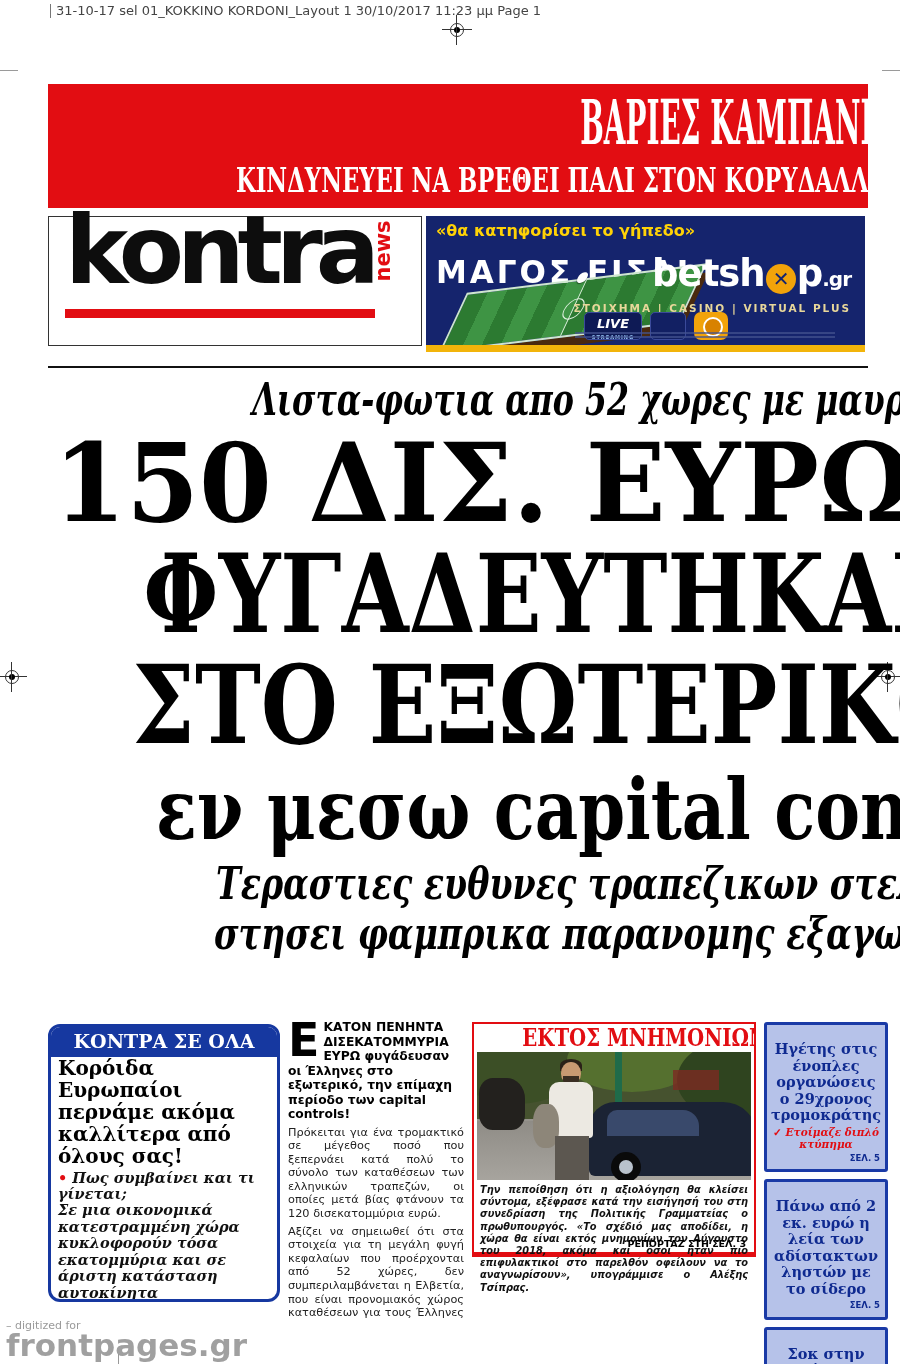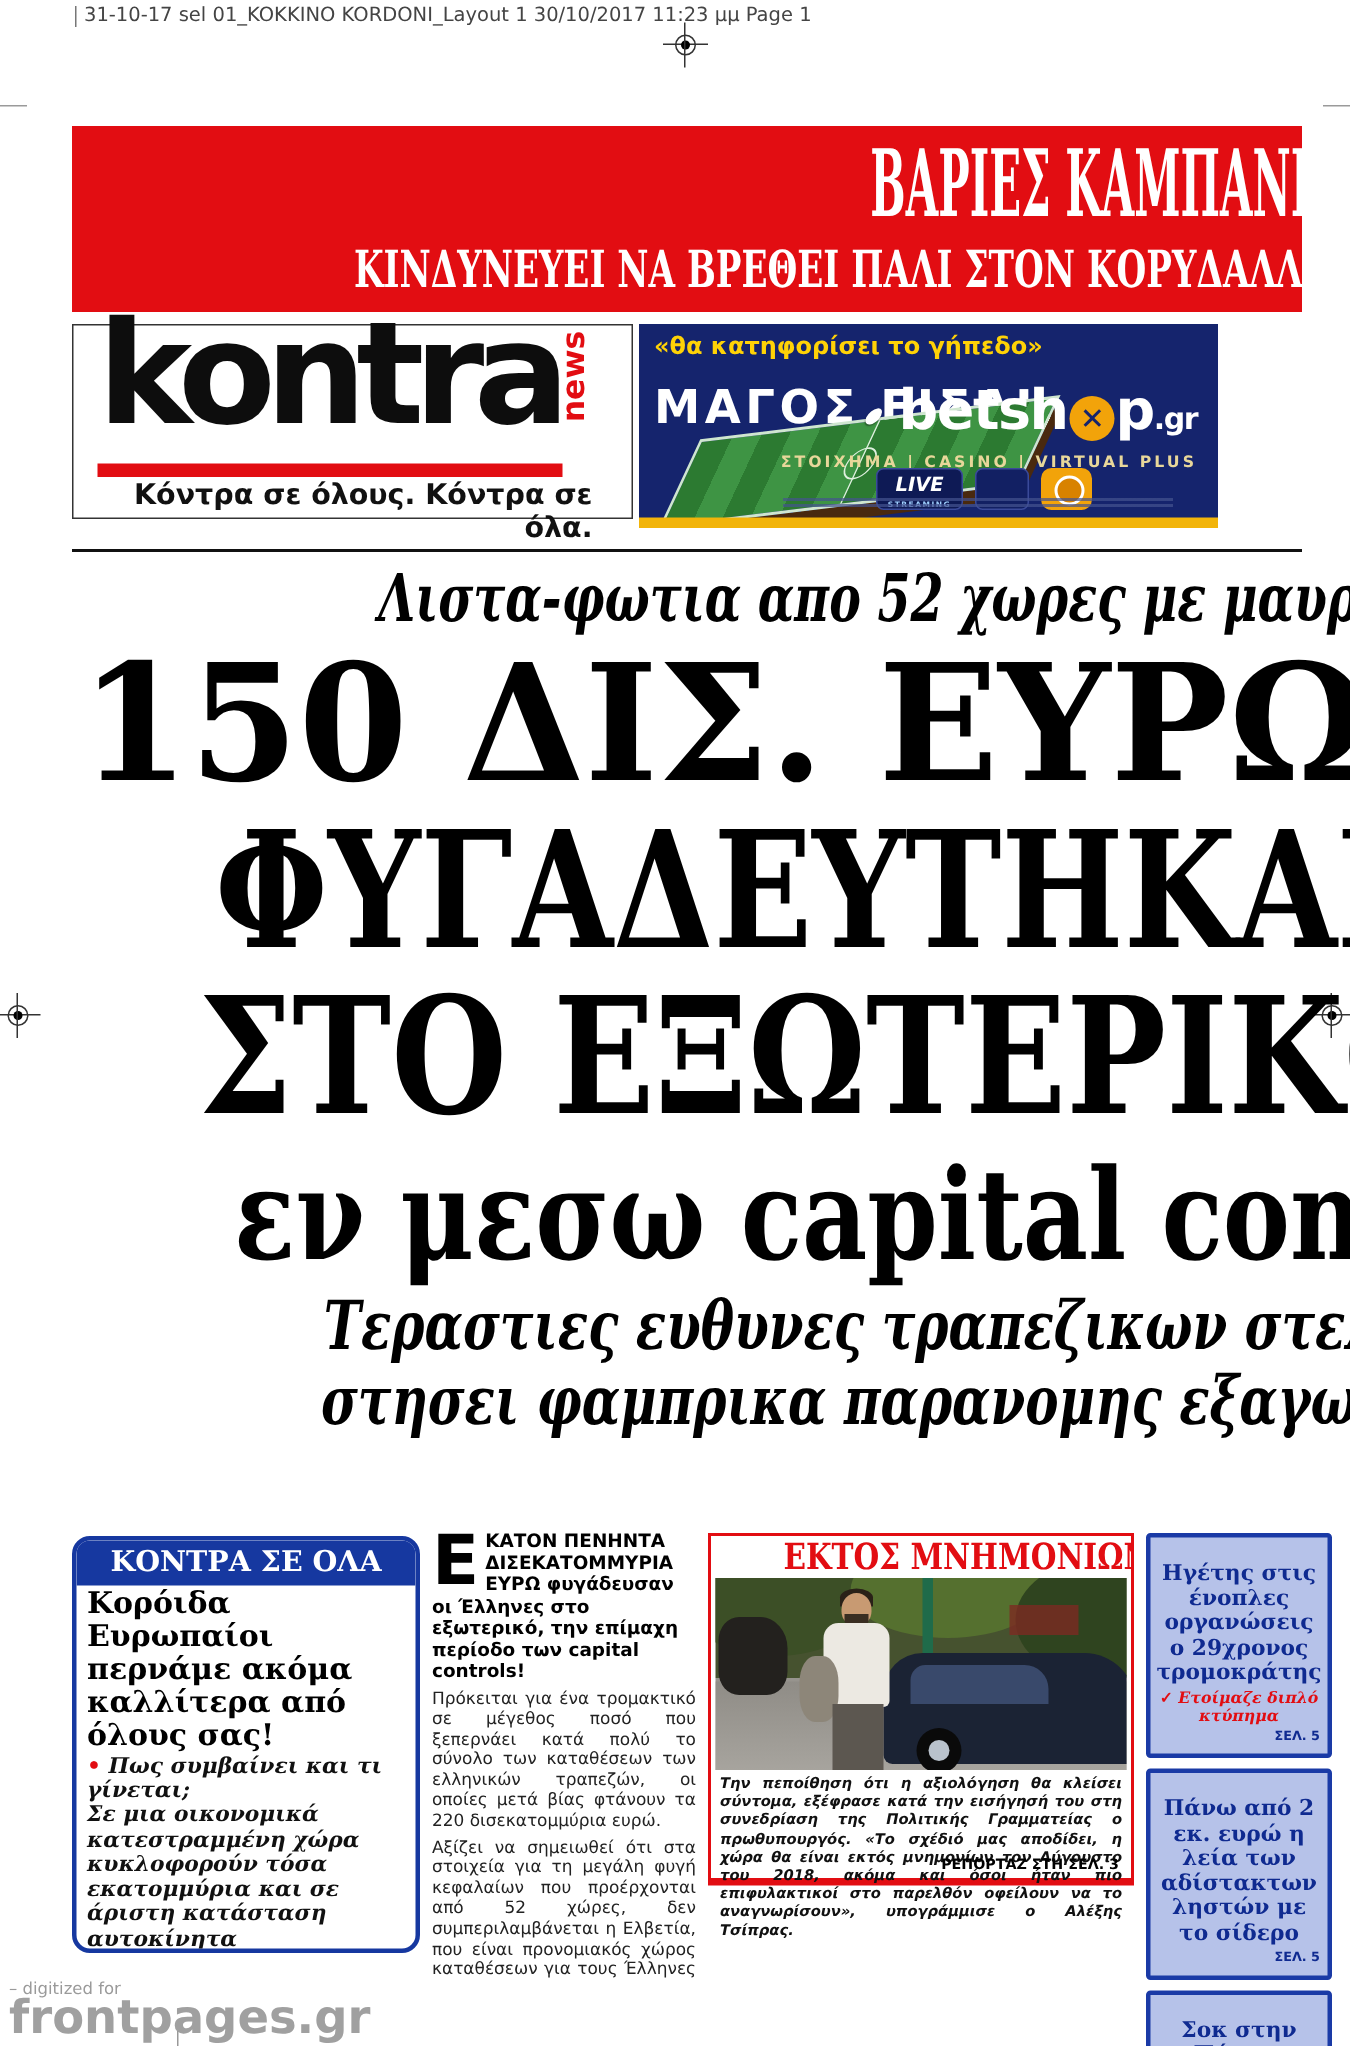--- a/index.html
+++ b/index.html
@@ -32,21 +32,21 @@
   .logo-news{position:absolute;right:8px;top:14px;color:#e20d12;font-weight:bold;font-size:21px;
              transform:rotate(-90deg) translateX(-8px);transform-origin:center;writing-mode:horizontal-tb;}
   .logo-bar{position:absolute;left:16px;top:92px;width:310px;height:9px;background:#e20d12;}
   .tagline{position:absolute;left:0;right:26px;top:102px;text-align:right;font-weight:bold;
            font-size:19px;color:#111;}
   .dateline{position:absolute;left:48px;top:351px;font-size:10.5px;font-weight:bold;color:#555;
             letter-spacing:.4px;white-space:nowrap;}
   .blackrule{position:absolute;left:48px;top:366px;width:820px;height:2px;background:#111;}
 
   
-  .ad{position:absolute;left:426px;top:216px;width:386px;height:136px;background:#15246d;overflow:hidden;}
+  .ad{position:absolute;left:426px;top:216px;width:439px;height:136px;background:#15246d;overflow:hidden;}
   .ad .ystrip{position:absolute;left:0;right:0;bottom:0;height:7px;background:#f2b40a;}
   .ad .quote{position:absolute;left:10px;top:5px;color:#ffd206;font-weight:bold;font-size:16px;}
   .ad .magos{position:absolute;left:10px;top:38px;color:#fff;font-weight:bold;font-size:31px;letter-spacing:3px;}
   .pitch{position:absolute;left:26px;top:64px;width:238px;height:52px;
          transform:rotate(-7deg) skewX(-32deg);
          background:repeating-linear-gradient(90deg,#2c7a31 0 20px,#3e9444 20px 40px);
          border:2px solid #cfe6cf;box-shadow:6px 9px 0 #49290f;}
   .pitch .midline{position:absolute;left:50%;top:0;bottom:0;width:1px;background:#dff0df;}
   .pitch .circle{position:absolute;left:50%;top:50%;width:18px;height:18px;margin:-9px 0 0 -9px;
                  border:1px solid #dff0df;border-radius:50%;}
@@ -178,21 +178,20 @@
 
   <div class="banner">
     <span class="l1">ΒΑΡΙΕΣ ΚΑΜΠΑΝΕΣ ΓΙΑ ΤΙΣ ΜΙΖΕΣ ΣΤΑ ΕΞΟΠΛΙΣΤΙΚΑ</span>
     <span class="l2">ΚΙΝΔΥΝΕΥΕΙ ΝΑ ΒΡΕΘΕΙ ΠΑΛΙ ΣΤΟΝ ΚΟΡΥΔΑΛΛΟ Ο ΑΚΗΣ</span>
   </div>
 
   <div class="masthead">
     <div class="logo-kontra">kontra</div>
     <div class="logo-news">news</div>
     <div class="logo-bar"></div>
-    <div class="tagline">Κόντρα σε όλους. Κόντρα σε όλα.</div>
   </div>
   <div class="blackrule"></div>
 
   <div class="ad">
     <div class="quote">«θα κατηφορίσει το γήπεδο»</div>
     <div class="magos">ΜΑΓΟΣ ΕΙΣΑΙ;</div>
     <div class="pitch">
       <div class="midline"></div>
         <div class="circle"></div>
         <div class="ball"></div>
@@ -226,21 +225,21 @@
       <div class="kbody">
         <div class="khl">Κορόιδα Ευρωπαίοι περνάμε ακόμα καλλίτερα από όλους σας!</div>
         <div class="kbullet"><span class="dot">•</span> <span>Πως συμβαίνει και τι γίνεται;</span></div>
         <div class="klead">Σε μια οικονομικά κατεστραμμένη χώρα κυκλοφορούν τόσα εκατομμύρια και σε άριστη κατάσταση αυτοκίνητα</div>
 
       </div>
     </aside>
 
     <article class="marticle">
       <div class="mlead"><span class="dropcap">Ε</span><span>ΚΑΤΟΝ ΠΕΝΗΝΤΑ ΔΙΣΕΚΑΤΟΜΜΥΡΙΑ ΕΥΡΩ φυγάδευσαν οι Έλληνες στο εξωτερικό, την επίμαχη περίοδο των capital controls!</span></div>
-      <div class="mpara">Πρόκειται για ένα τρομακτικό σε μέγεθος ποσό που ξεπερνάει κατά πολύ το σύνολο των καταθέσεων των ελληνικών τραπεζών, οι οποίες μετά βίας φτάνουν τα 220 δισεκατομμύρια ευρώ.</div>
+      <div class="mpara">Πρόκειται για ένα τρομακτικό σε μέγεθος ποσό που ξεπερνάει κατά πολύ το σύνολο των καταθέσεων των ελληνικών τραπεζών, οι οποίες μετά βίας φτάνουν τα 120 δισεκατομμύρια ευρώ.</div>
       <div class="mpara">Αξίζει να σημειωθεί ότι στα στοιχεία για τη μεγάλη φυγή κεφαλαίων που προέρχονται από 52 χώρες, δεν συμπεριλαμβάνεται η Ελβετία, που είναι προνομιακός χώρος καταθέσεων για τους Έλληνες μεγαλόσχημους, τους αεριτζήδες και αυτούς που καταλήστεψαν το δημόσιο χρήμα.</div>
 
     </article>
 
     <figure class="pbox" style="margin:4px 0 0;">
       <div class="phead"><span>ΕΚΤΟΣ ΜΝΗΜΟΝΙΩΝ Η ΧΩΡΑ ΤΟ 2018</span></div>
       <div class="photo">
         <div class="blob" style="left:-20px;top:-18px;width:120px;height:70px;background:#3c4f26;"></div>
         <div class="blob" style="left:90px;top:-24px;width:130px;height:64px;background:#55702f;"></div>
         <div class="blob" style="left:200px;top:-12px;width:110px;height:80px;background:#2f441f;"></div>

